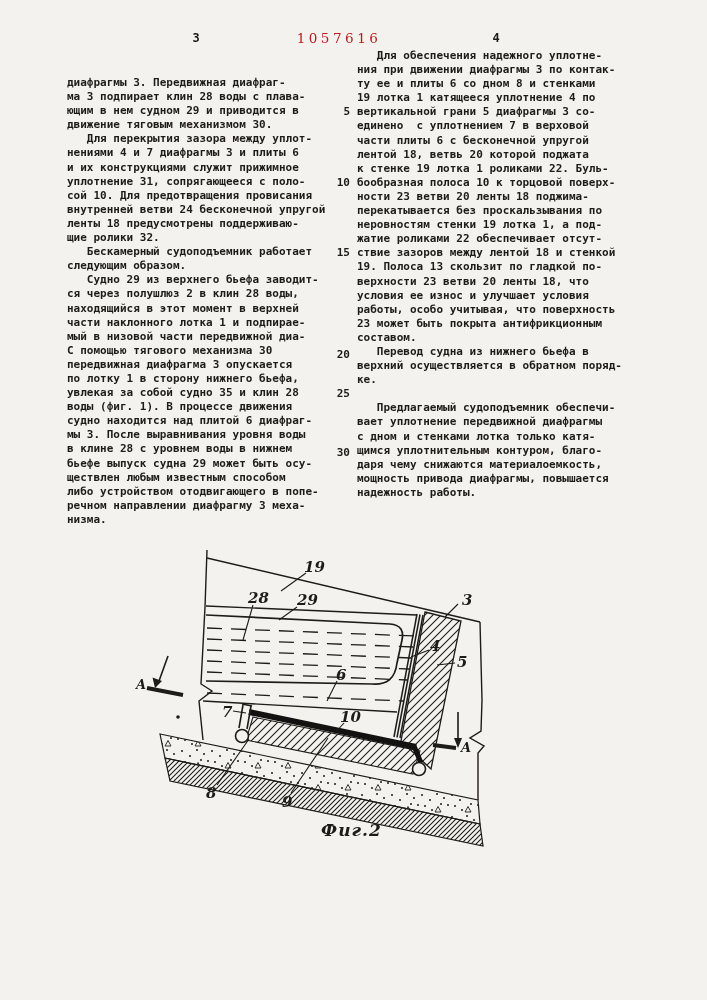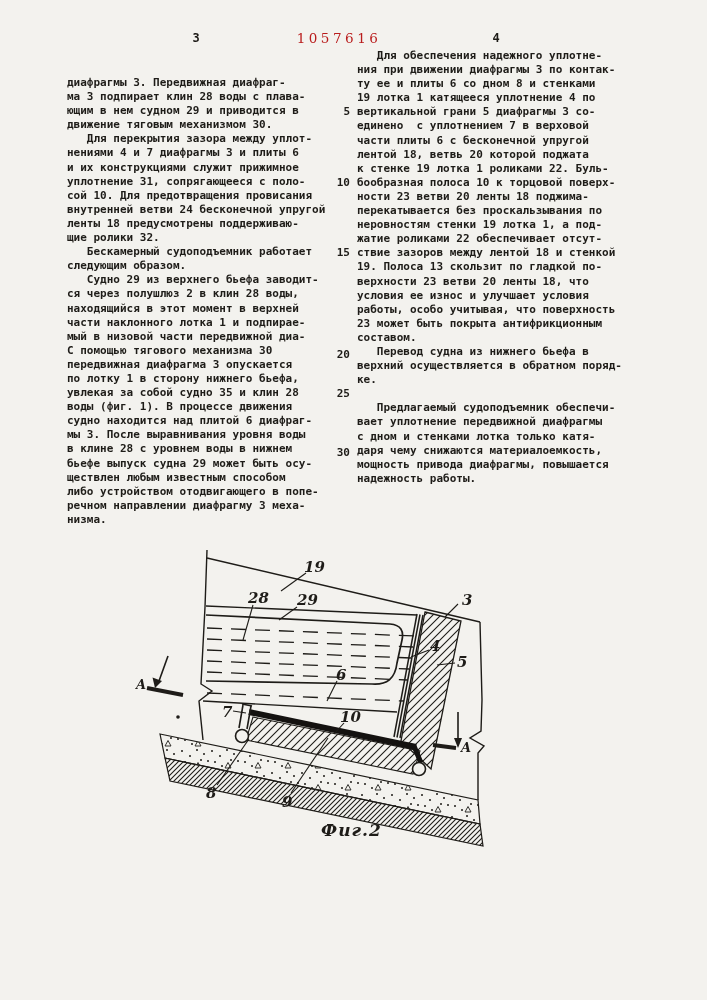--- a/index.html
+++ b/index.html
@@ -124,20 +124,21 @@
       <div class="tl">работы, особо учитывая, что поверхность</div>
       <div class="tl">23 может быть покрыта антифрикционным</div>
       <div class="tl">составом.</div>
       <div class="tl">   Перевод судна из нижнего бьефа в</div>
       <div class="tl">верхний осуществляется в обратном поряд-</div>
       <div class="tl">ке.</div>
       <div class="tl"></div>
       <div class="tl">   Предлагаемый судоподъемник обеспечи-</div>
       <div class="tl">вает уплотнение передвижной диафрагмы</div>
       <div class="tl">с дном и стенками лотка только катя-</div>
+      <div class="tl">щимся уплотнительным контуром, благо-</div>
       <div class="tl">даря чему снижаются материалоемкость,</div>
       <div class="tl">мощность привода диафрагмы, повышается</div>
       <div class="tl">надежность работы.</div>
     </div>
 
   <div class="gutter">
       <span class="gnum" style="top: 56.4px;">5</span>
       <span class="gnum" style="top: 126.9px;">10</span>
       <span class="gnum" style="top: 197.4px;">15</span>
       <span class="gnum" style="top: 267.9px; margin-top: 31px;">20</span>

